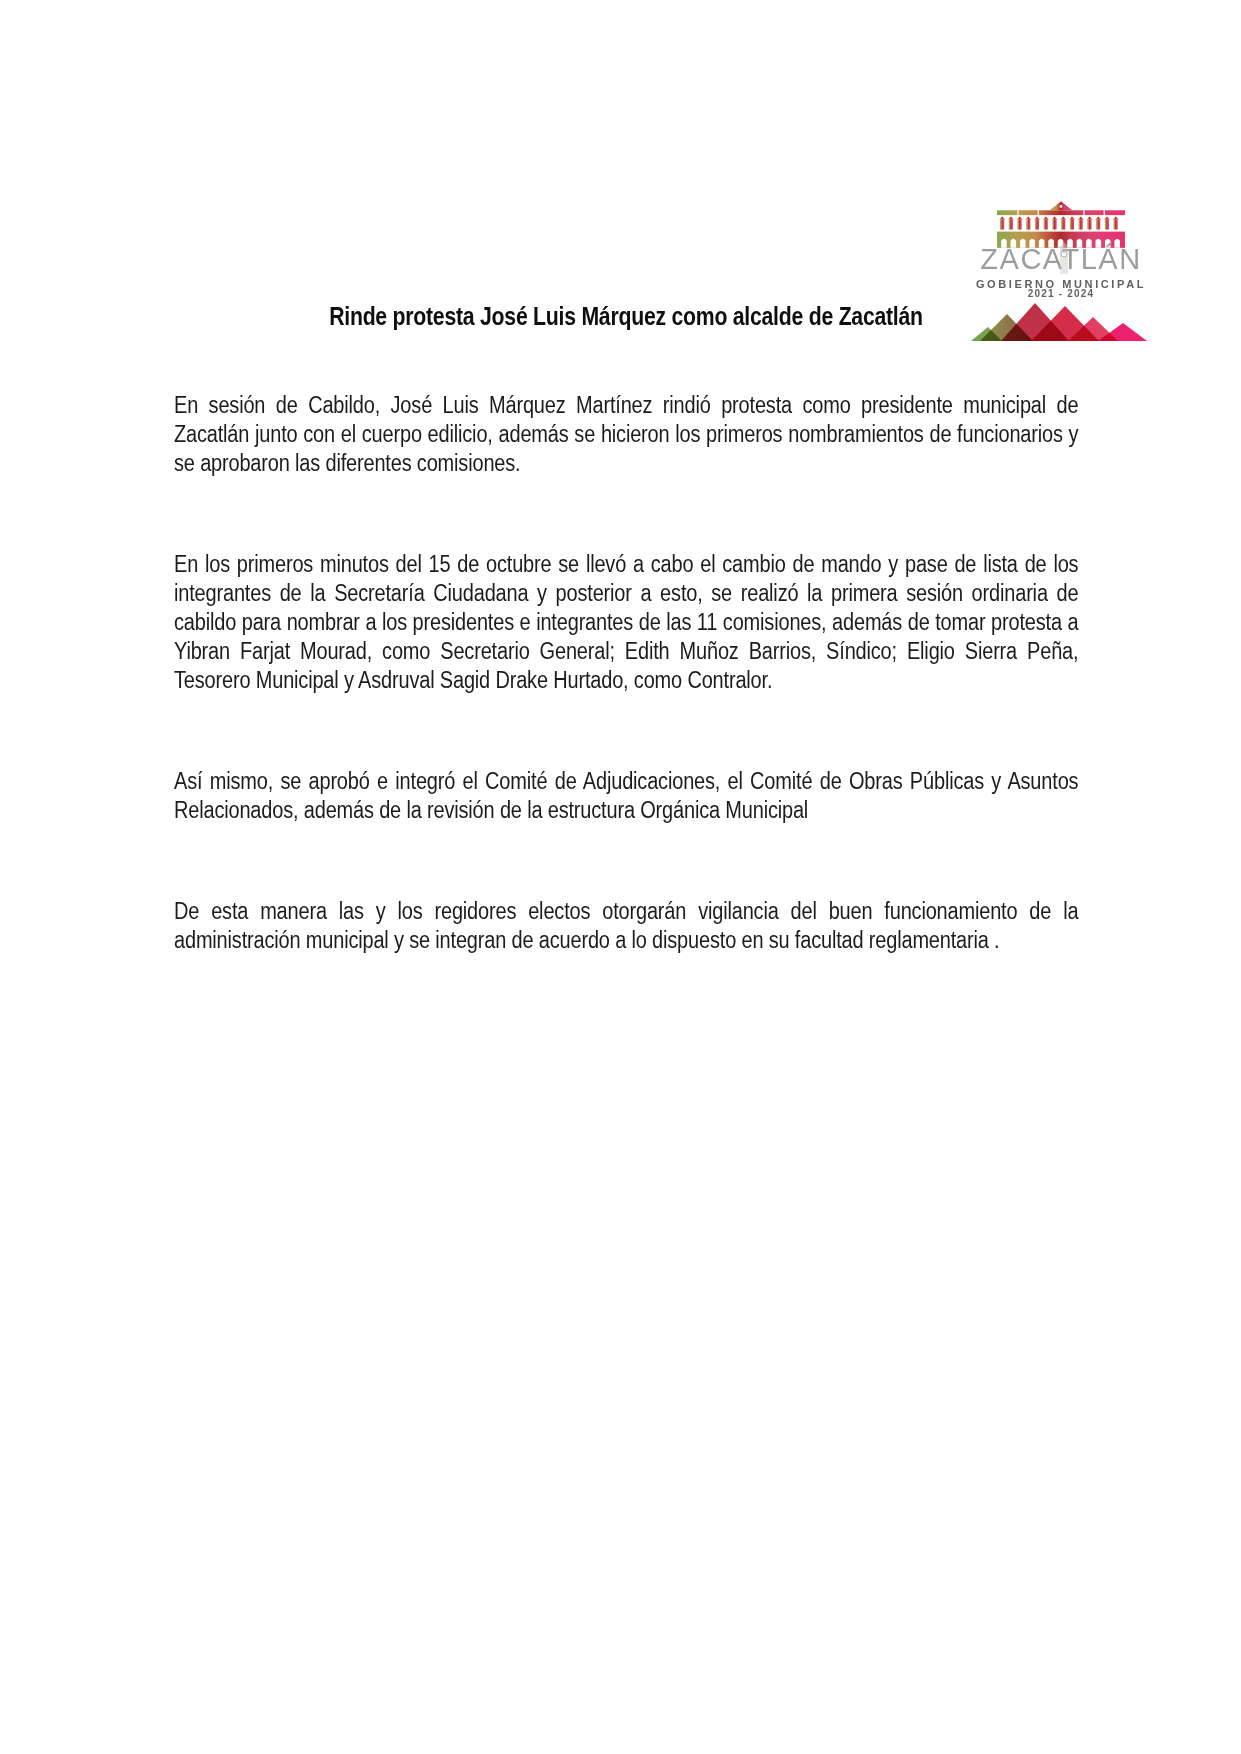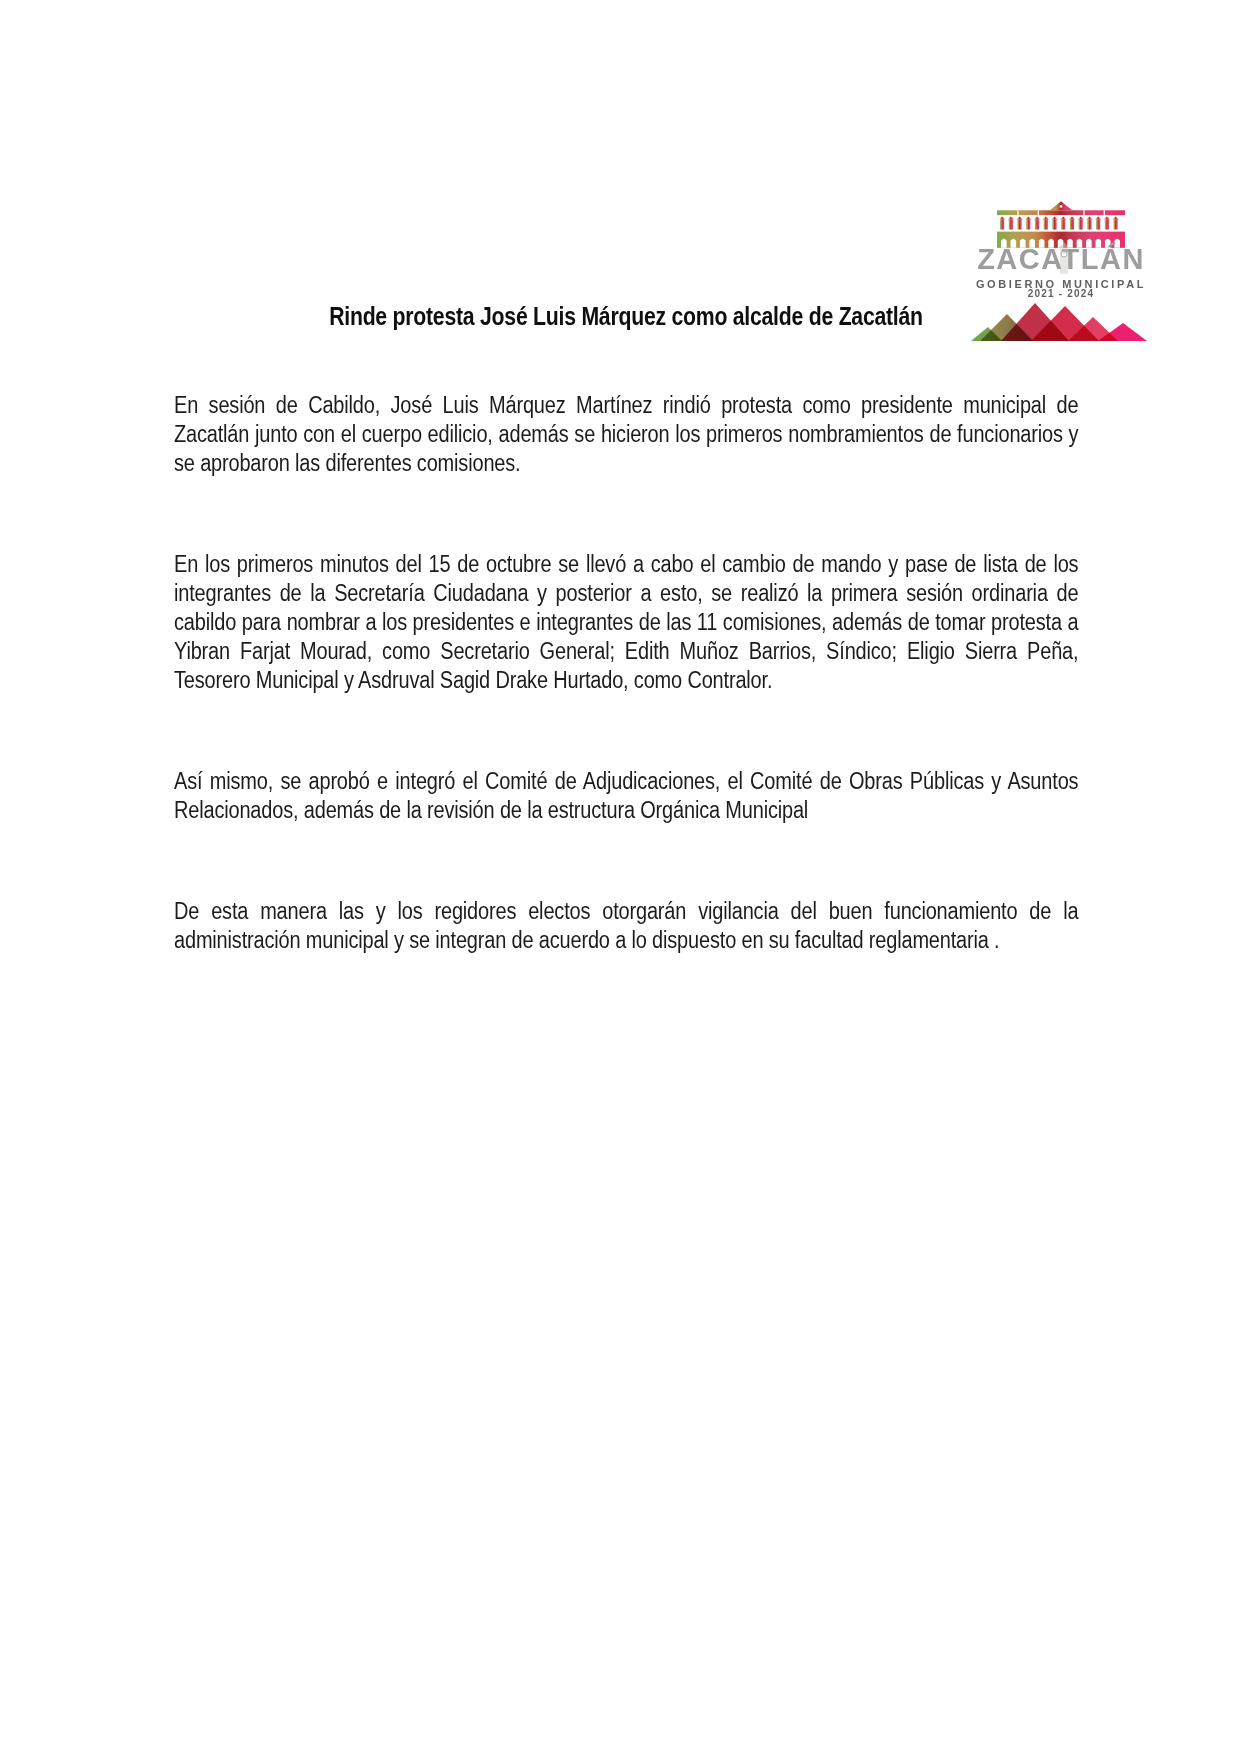--- a/index.html
+++ b/index.html
@@ -10,21 +10,21 @@
     background: #ffffff;
     font-family: "Liberation Sans", sans-serif;
     overflow: hidden;
   }
 
   
   .logo { position:absolute; left:972px; top:195px; width:178px; height:152px; }
   .logo-building { position:absolute; left:23px; top:6px; width:132px; height:47px; }
   .logo-wordmark {
     position:absolute; left:0; top:49px; width:100%;
-    text-align:center; font-size:29px; font-weight:bold;
+    text-align:center; font-size:29px; font-weight:normal;
     color:#9d9d9c; letter-spacing:1.5px; line-height:31px; white-space:nowrap;
   }
   .logo-tower { position:absolute; left:84px; top:45px; width:16px; height:34px; opacity:.8; }
   .logo-subtitle {
     position:absolute; left:0; top:83px; width:100%; text-align:center;
     font-size:11px; font-weight:bold; color:#5f5f5e; letter-spacing:2.6px; white-space:nowrap;
   }
   .logo-period {
     position:absolute; left:0; top:93px; width:100%; text-align:center;
     font-size:10px; font-weight:bold; color:#5f5f5e; letter-spacing:1.2px;

